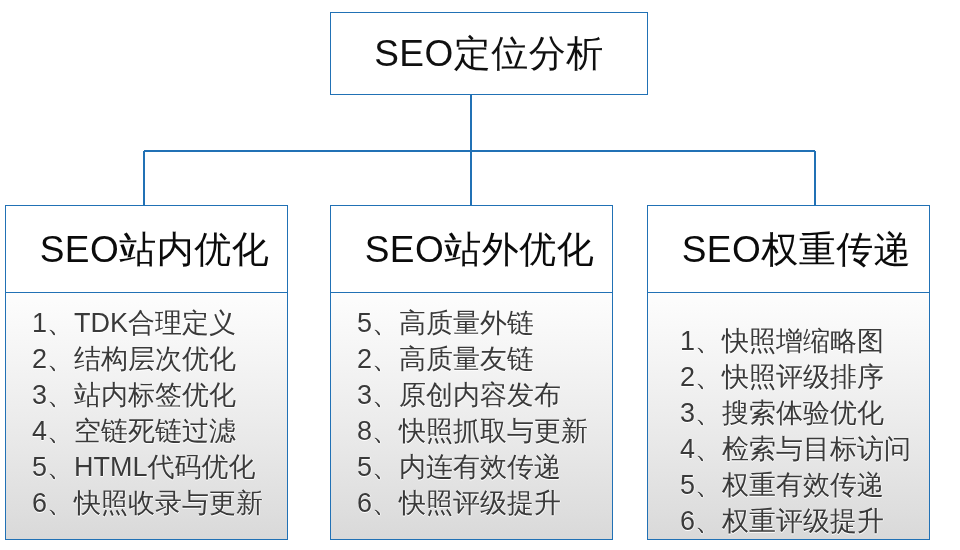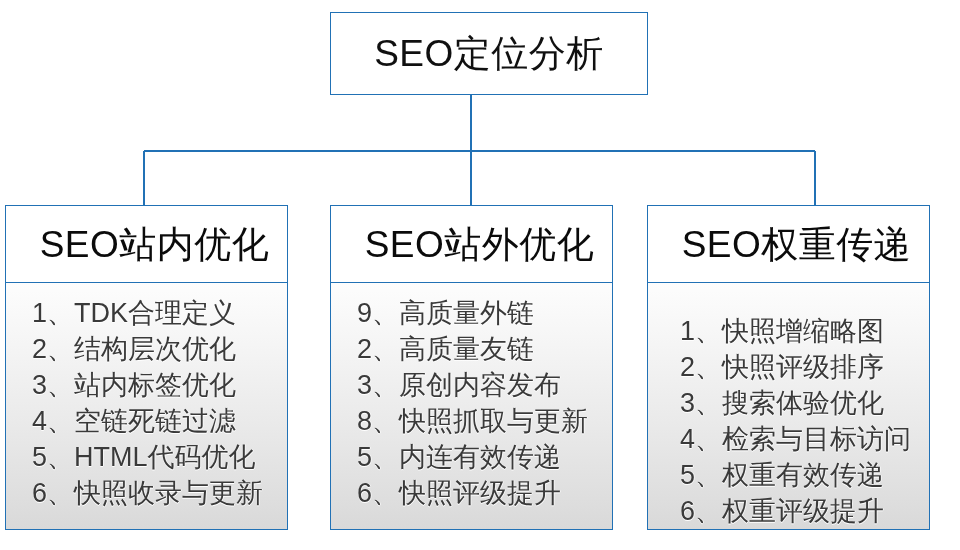--- a/index.html
+++ b/index.html
@@ -60,21 +60,21 @@
     position: absolute;
     top: 205px;
     width: 283px;
   }
   .column.col-0 { left: 5px; }
   .column.col-1 { left: 330px; }
   .column.col-2 { left: 647px; width: 283px; }
 
   .col-header {
     box-sizing: border-box;
-    height: 78px;
+    height: 88px;
     border: 1.4px solid #2171b5;
     background: #ffffff;
     display: flex;
     align-items: center;
     justify-content: center;
     padding-left: 16px;
   }
   .col-header-title {
     font-size: 37px;
     color: #0b0b0b;
@@ -143,21 +143,21 @@
       </div>
     </div>
   </div>
 
   <div class="column col-1">
     <div class="col-header">
       <span class="col-header-title">SEO站外优化</span>
     </div>
     <div class="col-body">
       <div class="col-body-inner">
-        <div class="list-item">9、高质量外链</div>
+        <div class="list-item">5、高质量外链</div>
         <div class="list-item">2、高质量友链</div>
         <div class="list-item">3、原创内容发布</div>
         <div class="list-item">8、快照抓取与更新</div>
         <div class="list-item">5、内连有效传递</div>
         <div class="list-item">6、快照评级提升</div>
       </div>
     </div>
   </div>
 
   <div class="column col-2">

